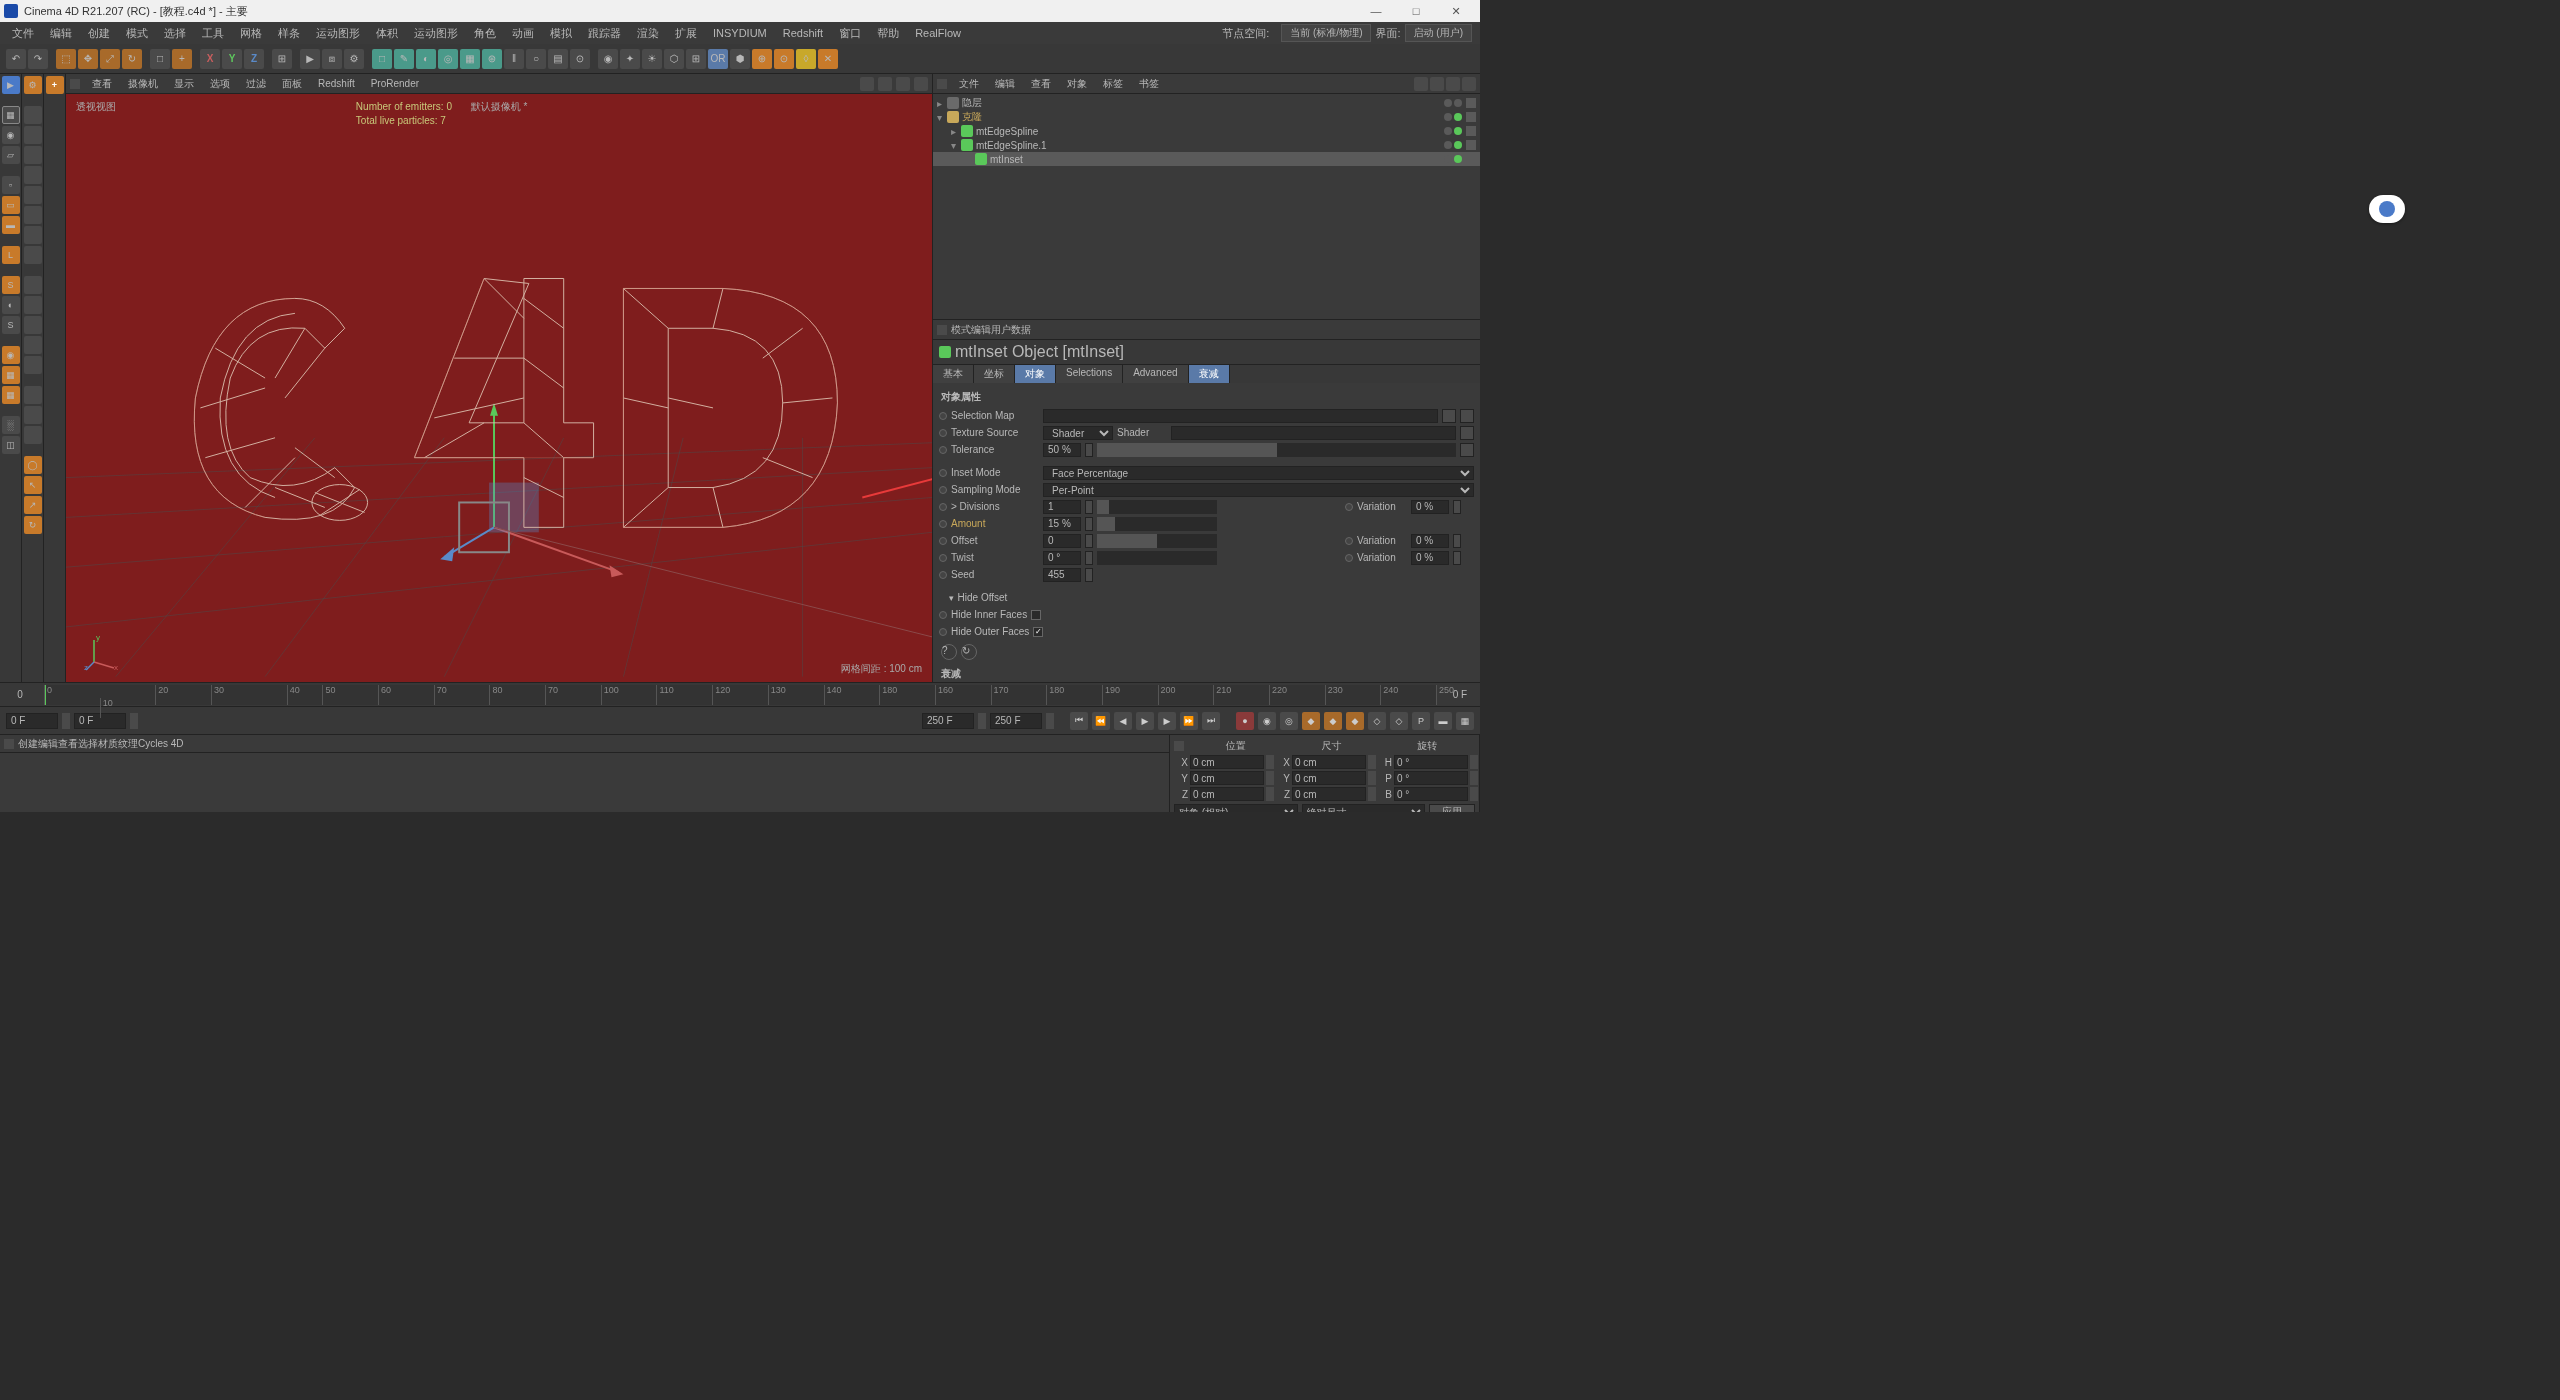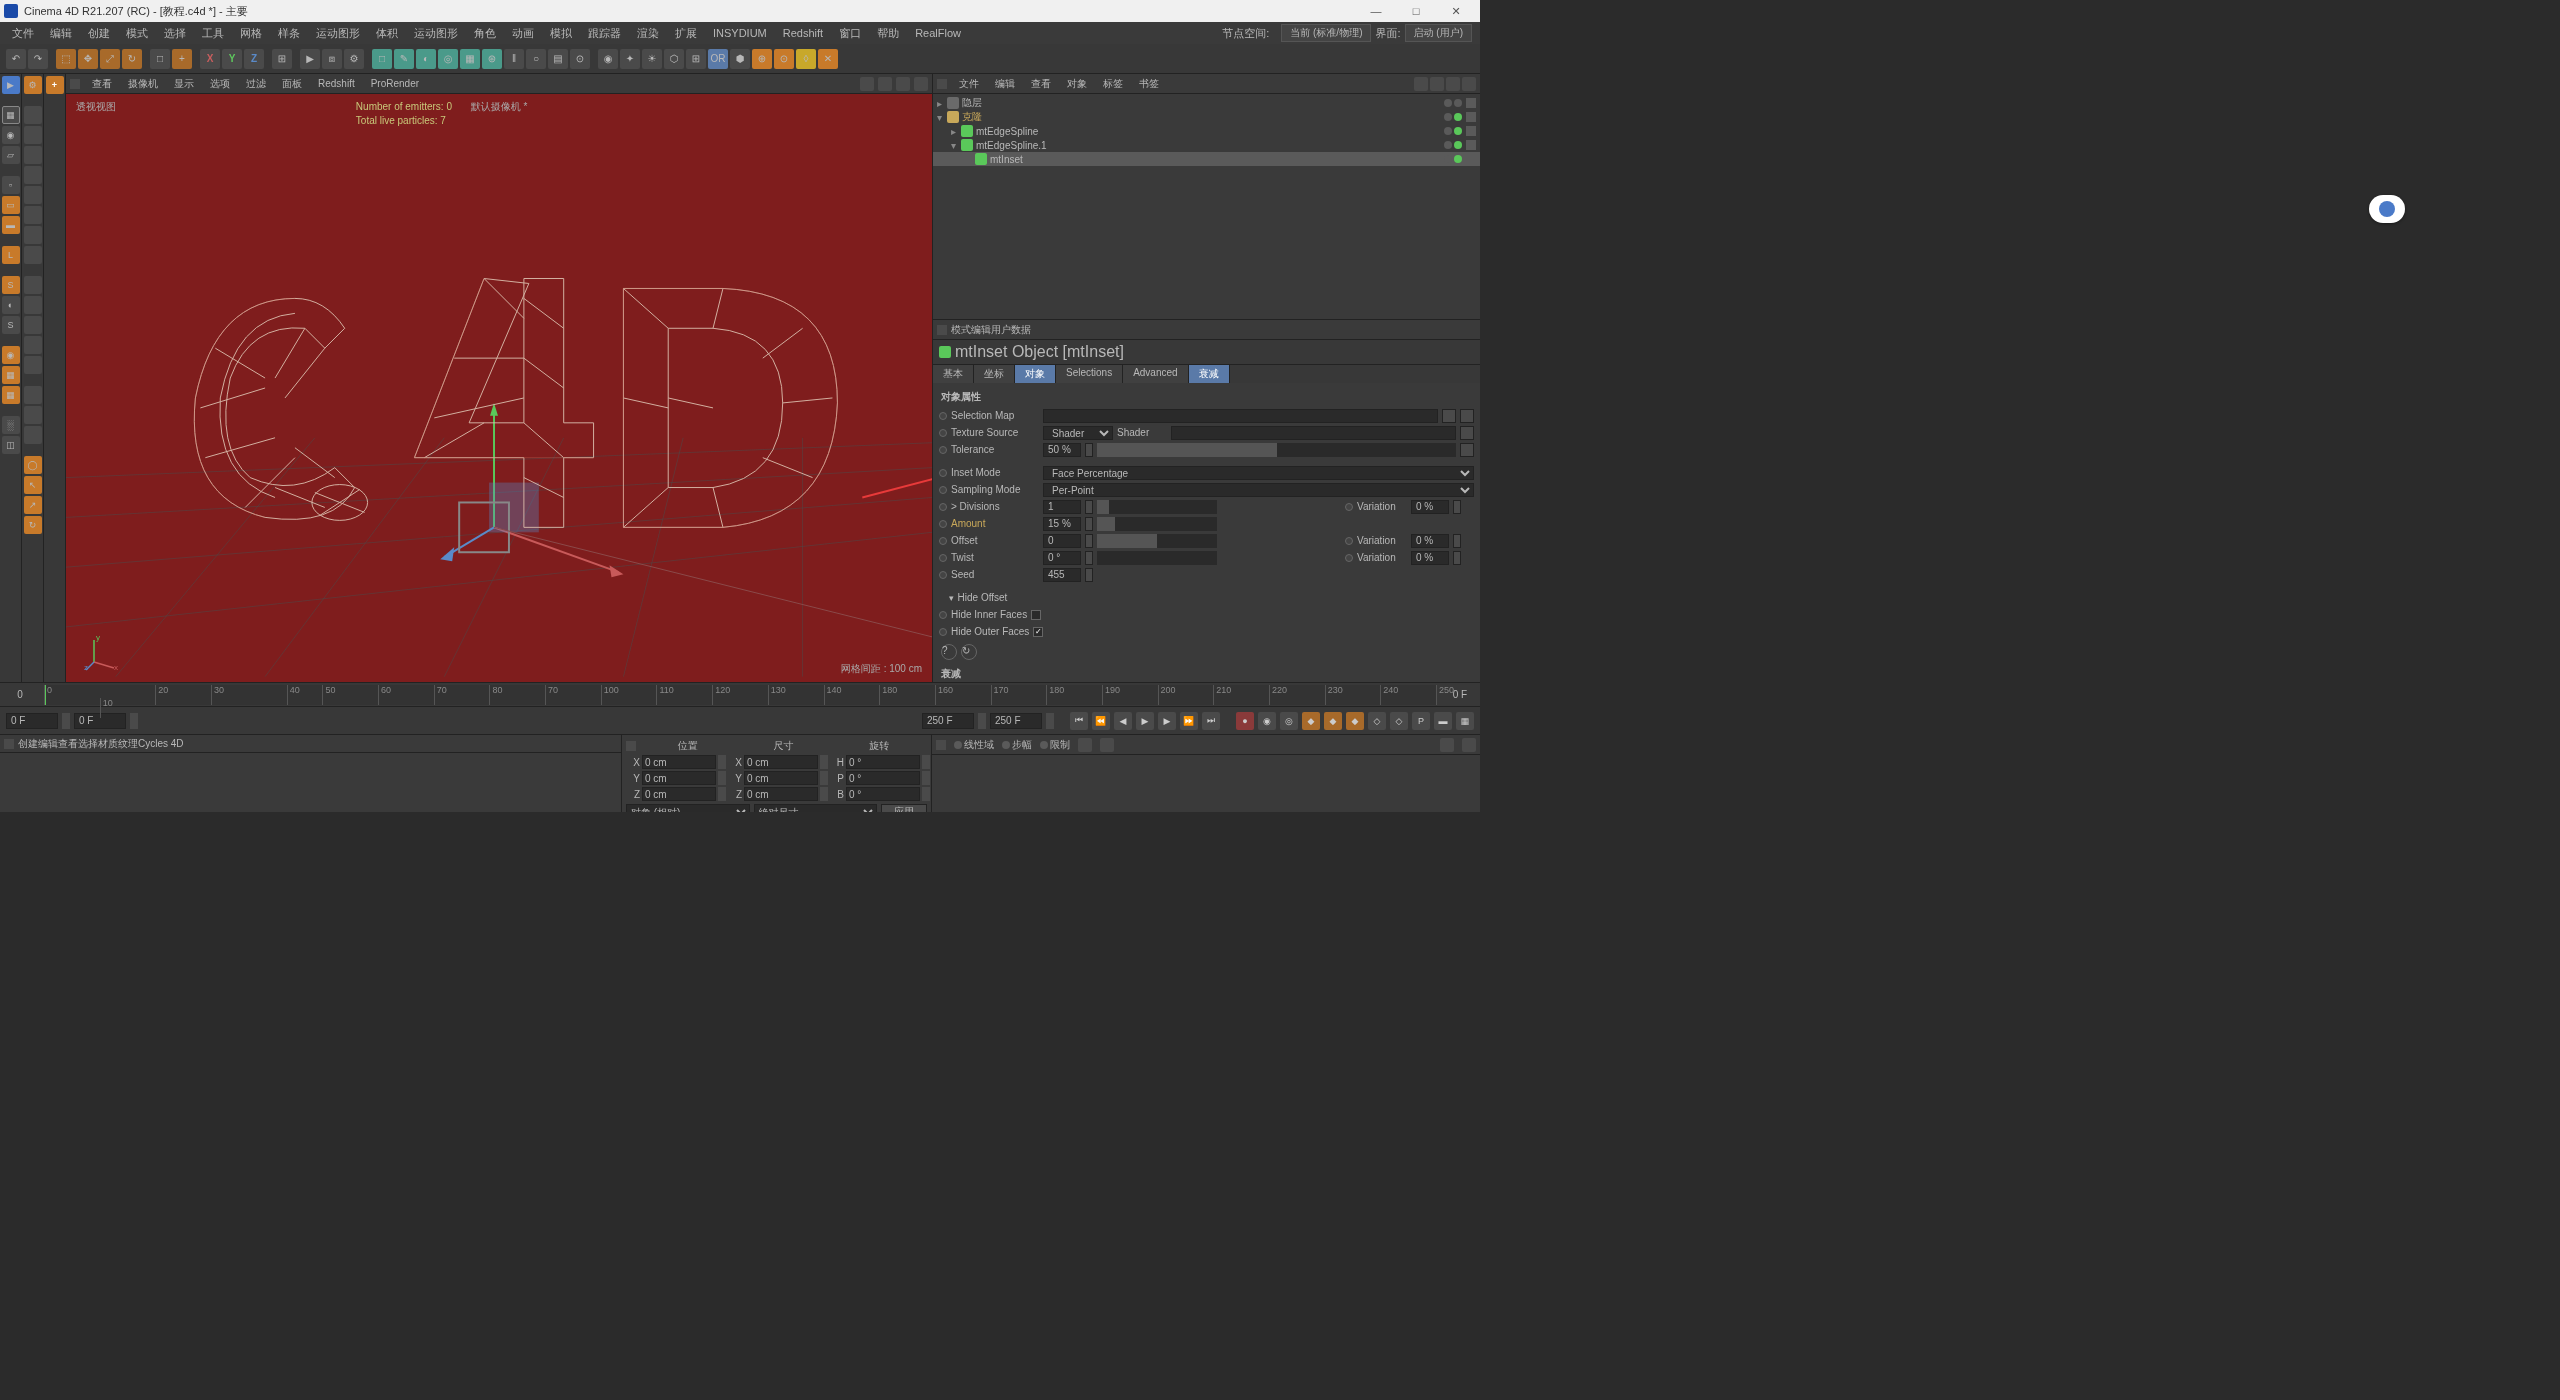--- a/index.html
+++ b/index.html
@@ -798,41 +798,19 @@
             <input value="0 °" style="">
             <div class="spn"></div>
           </div>
       </div>
       <div class="coords-bottom">
         <select><option>对象 (相对)</option></select>
         <select><option>绝对尺寸</option></select>
         <button>应用</button>
       </div>
     </div>
-    <div class="right-bottom-panel">
-      <div class="rbp-tabs">
-        <div style="width:10px;height:10px;background:#4a4a4a"></div>
-        <div class="rtab">
-            <span class="rdot"></span>
-            <span>线性域</span>
-          </div>
-        <div class="rtab">
-            <span class="rdot"></span>
-            <span>步幅</span>
-          </div>
-        <div class="rtab">
-            <span class="rdot"></span>
-            <span>限制</span>
-          </div>
-        <div class="ricon"></div>
-        <div class="ricon"></div>
-        <div style="flex:1"></div>
-        <div class="ricon"></div>
-        <div class="ricon"></div>
-      </div>
-    </div>
   </div>
 </div>
 <div class="statusbar"></div>
 
 <div class="float-badge">
     <div class="b1"></div>
   </div>
 
 </body></html>

